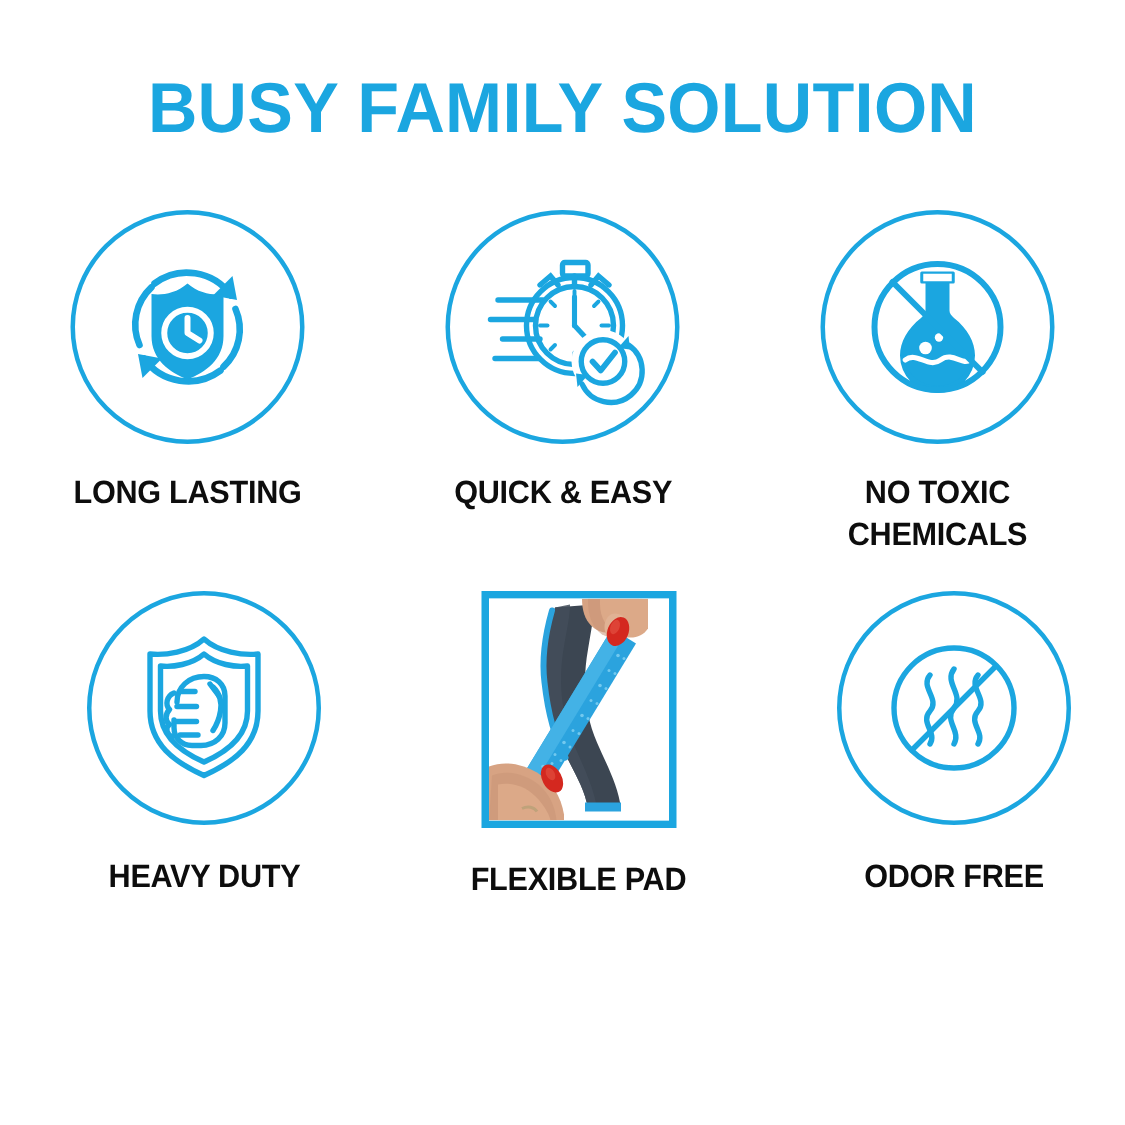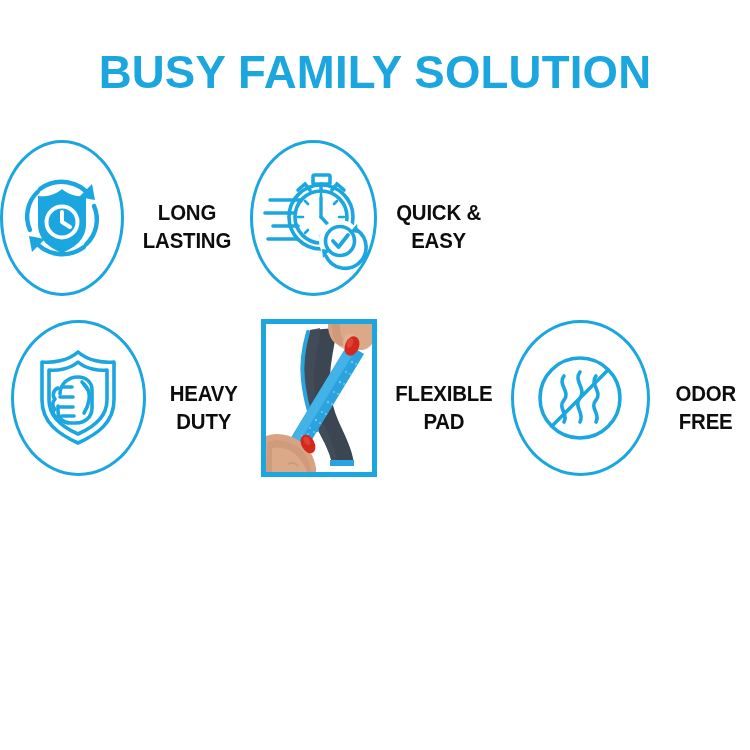--- a/index.html
+++ b/index.html
@@ -52,21 +52,21 @@
     display: flex;
     width: 750px;
   }
   .row.row-2 {
     margin-top: 23px;
     padding-left: 11px;
   }
   .cell {
     width: 250px;
     display: flex;
-    flex-direction: row;
+    flex-direction: column;
     align-items: center;
   }
 
   .badge {
     width: 156px;
     height: 156px;
     border: 3px solid #1BA6E0;
     border-radius: 50%;
     box-sizing: border-box;
     display: flex;
@@ -188,20 +188,46 @@
               <path d="M100 62 L101 71 L93 70 Z" fill="#1BA6E0"></path>
               <path d="M66 96 L65 87 L73 88 Z" fill="#1BA6E0"></path>
               <circle cx="83" cy="79" r="14.5" fill="none" stroke="#1BA6E0" stroke-width="3.6"></circle>
               <path d="M76 79 L81.5 85 L91 73" stroke="#1BA6E0" stroke-width="3.8" fill="none" stroke-linecap="round" stroke-linejoin="round"></path>
             </svg>
           </span>
         </div>
         <div class="caption">QUICK &amp; EASY</div>
       </div>
 
+      <div class="cell">
+        <div class="badge">
+          <span>
+            <svg width="112" height="112" viewBox="0 0 112 112" fill="none">
+
+              <path d="M48 24 L64 24 L64 45
+                       C64 47 65 48 67 50
+                       C76 57 81 66 81 75
+                       A25 25 0 0 1 31 75
+                       C31 66 36 57 45 50
+                       C47 48 48 47 48 45 Z" fill="#1BA6E0"></path>
+              <rect x="44.5" y="19" width="23" height="8" rx="1" fill="#1BA6E0"></rect>
+              <rect x="46.5" y="20.5" width="19" height="5" fill="#ffffff"></rect>
+
+              <circle cx="48" cy="70" r="4.2" fill="#ffffff"></circle>
+              <circle cx="57" cy="63" r="2.8" fill="#ffffff"></circle>
+              <path d="M34 79 A23 23 0 0 0 78 79 Z" fill="#1BA6E0"></path>
+              <path d="M34.5 78 C42 72 50 84 58 78 C66 72 73 82 77.5 78" stroke="#ffffff" stroke-width="3.4" fill="none" stroke-linecap="round"></path>
+
+              <circle cx="56" cy="56" r="42" fill="none" stroke="#1BA6E0" stroke-width="4"></circle>
+              <line x1="26" y1="26" x2="86" y2="86" stroke="#1BA6E0" stroke-width="4" stroke-linecap="round"></line>
+            </svg>
+          </span>
+        </div>
+        <div class="caption">NO TOXIC CHEMICALS</div>
+      </div>
 
     </div>
 
     <div class="row row-2">
 
       <div class="cell">
         <div class="badge">
           <span>
             <svg width="112" height="112" viewBox="0 0 112 112" fill="none">
               <g stroke="#1BA6E0" stroke-width="3.6" fill="none" stroke-linecap="round" stroke-linejoin="round">

